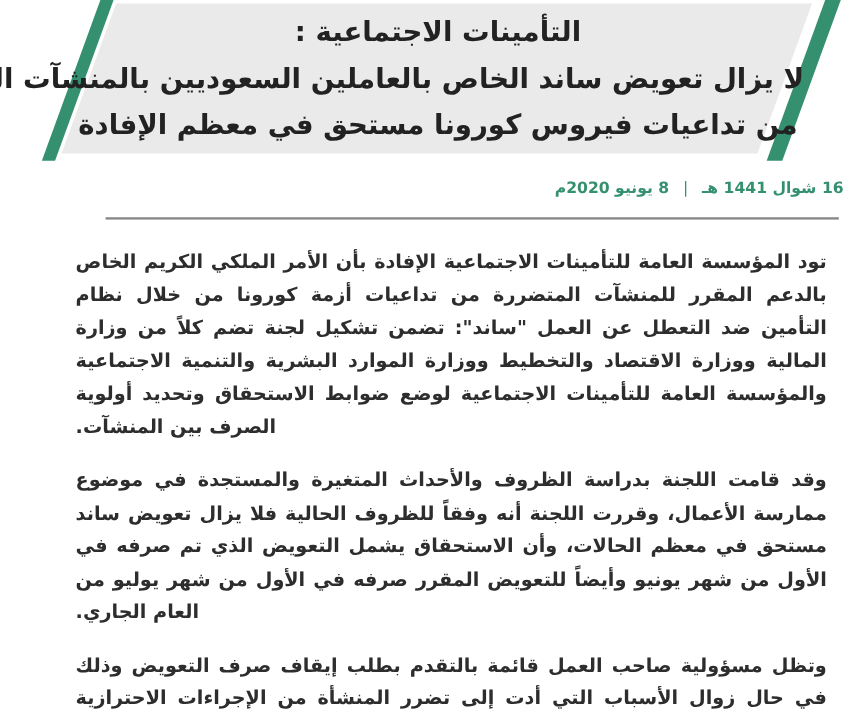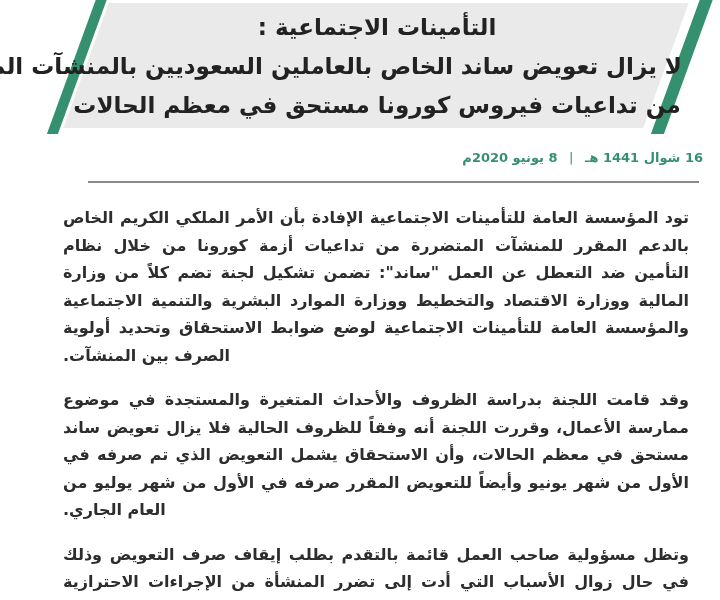--- a/index.html
+++ b/index.html
@@ -11,21 +11,21 @@
   .page {
     position: relative;
     width: 720px;
     height: 600px;
     background: #ffffff;
     overflow: hidden;
     direction: rtl;
   }
 
   
-  .banner { position: absolute; top: 0; left: 12px; width: 652px; height: 140px; }
+  .banner { position: absolute; top: 0; left: 0; width: 652px; height: 140px; }
   .banner-bg {
     position: absolute;
     top: 3px; left: 74px;
     width: 580px; height: 125px;
     background: #eaeaea;
     transform: skewX(-20deg);
   }
   .stripe {
     position: absolute;
     top: -4px;
@@ -95,21 +95,21 @@
 
 <div class="page">
 
   <div class="banner">
     <div class="stripe stripe-left"></div>
     <div class="banner-bg"></div>
     <div class="stripe stripe-right"></div>
     <div class="banner-text">
       <div>التأمينات الاجتماعية :</div>
       <div>لا يزال تعويض ساند الخاص بالعاملين السعوديين بالمنشآت المتأثرة</div>
-      <div>من تداعيات فيروس كورونا مستحق في معظم الحالات</div>
+      <div>من تداعيات فيروس كورونا مستحق في معظم الإفادة</div>
     </div>
   </div>
 
   <div class="dateline">
     <span>16 شوال 1441 هـ</span>
     <span class="sep">|</span>
     <span>8 يونيو 2020م</span>
   </div>
 
   <div class="rule"></div>

